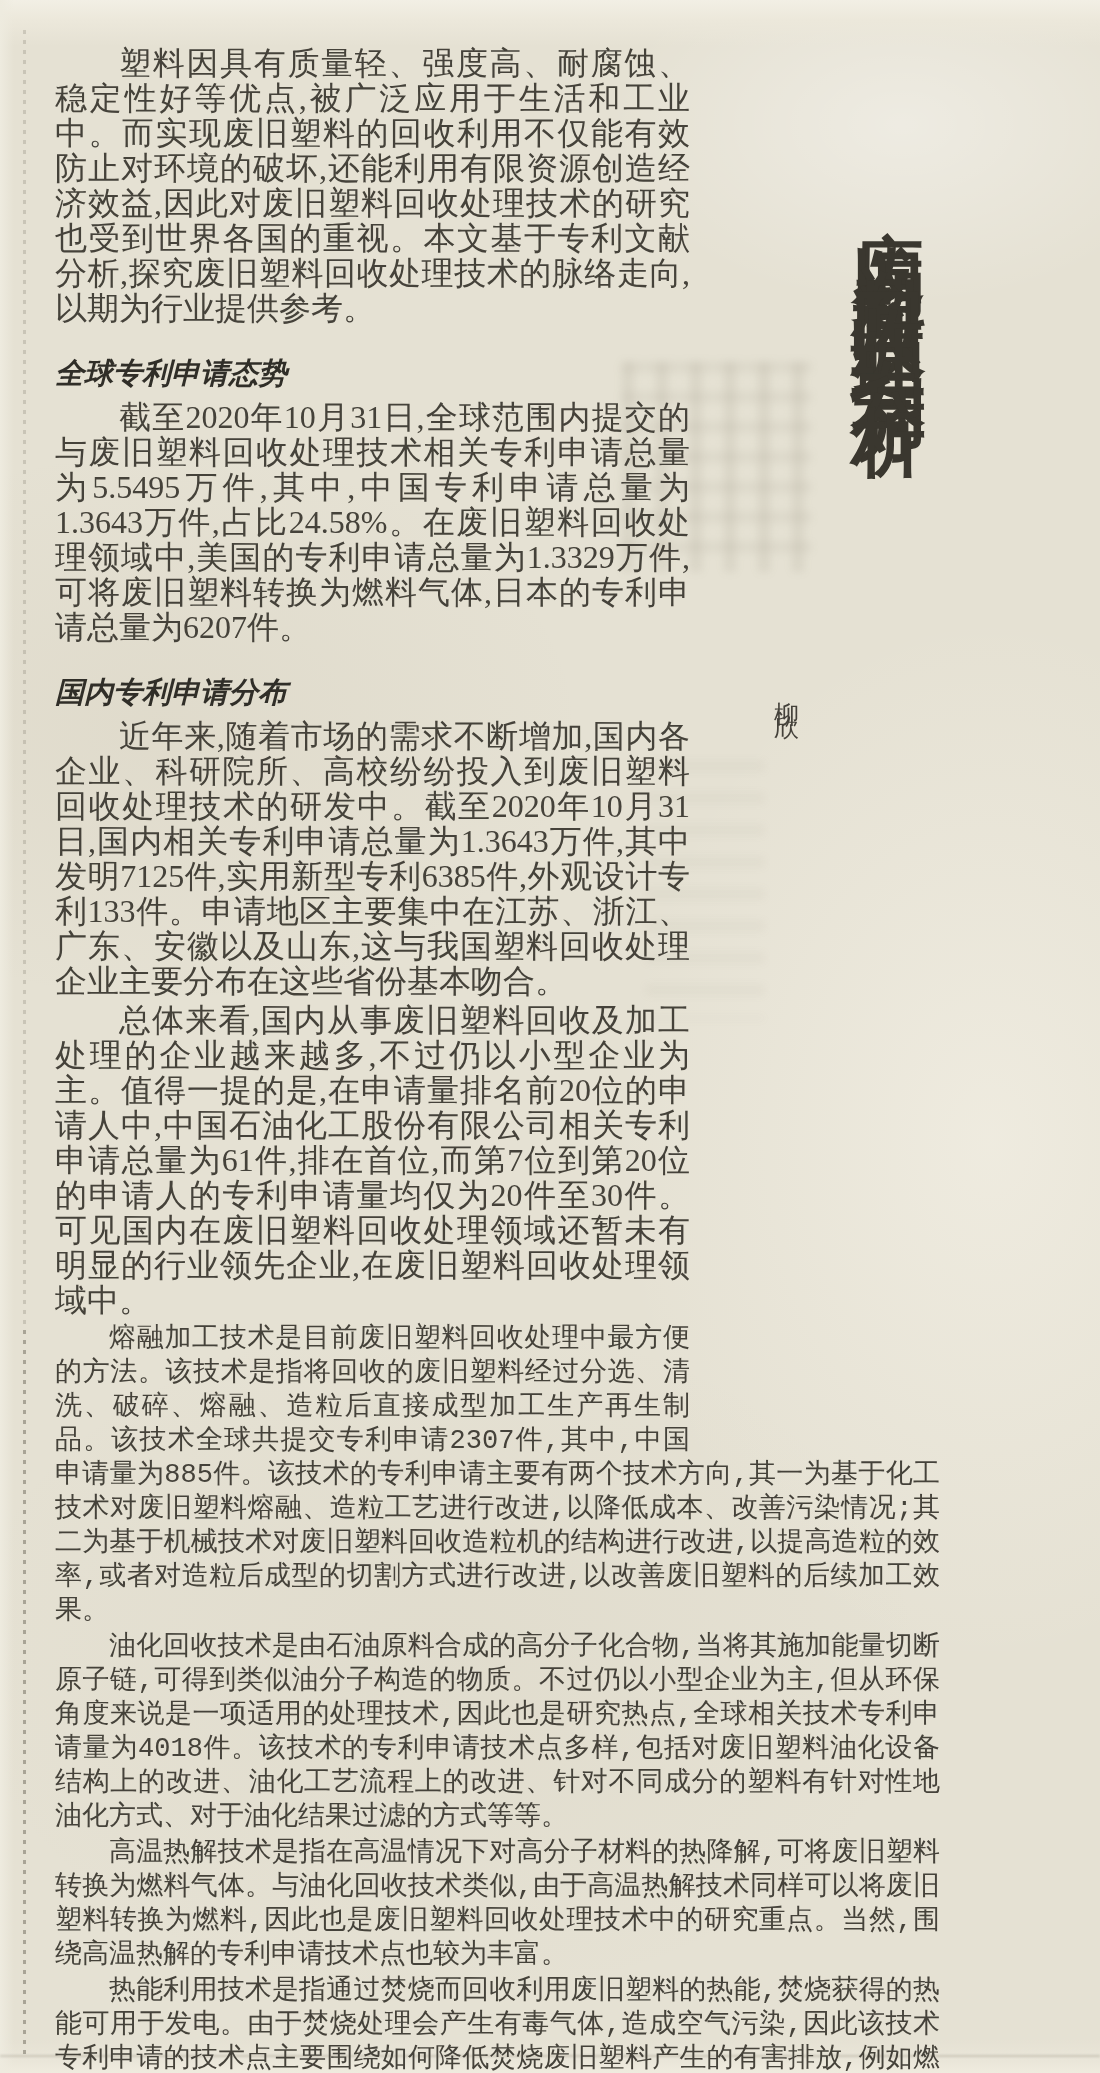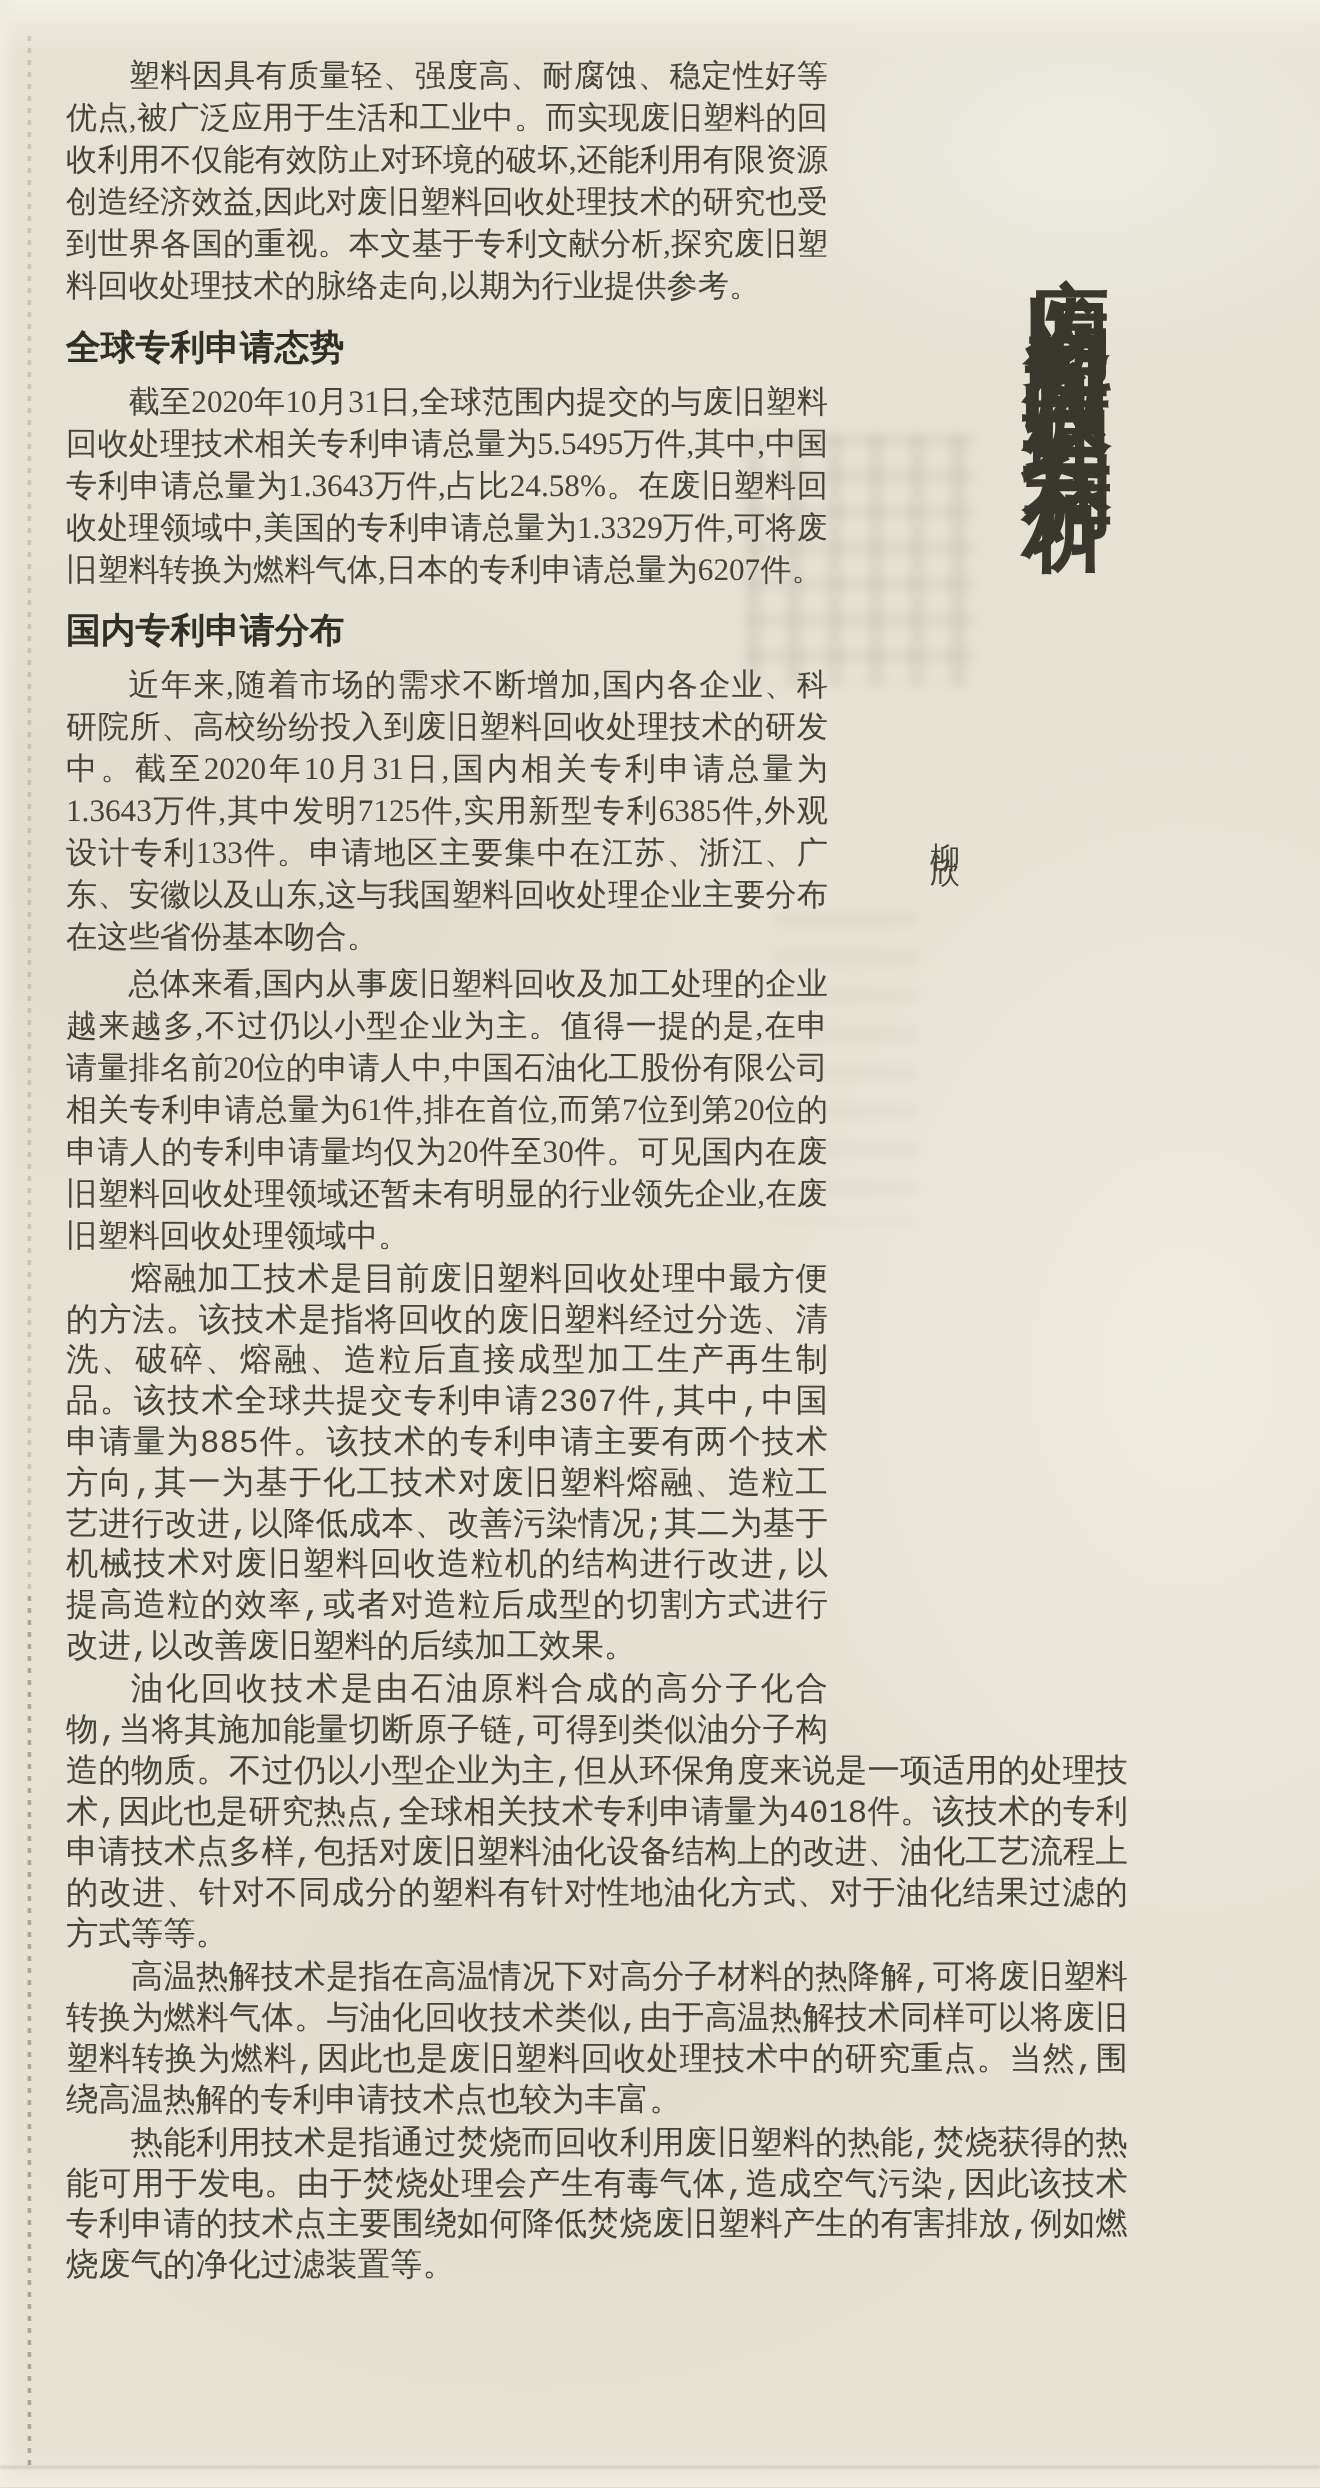--- a/index.html
+++ b/index.html
@@ -32,27 +32,27 @@
   .ghost{position:absolute;filter:blur(4px);opacity:.55;pointer-events:none;}
   .ghost1{left:622px;top:362px;width:190px;height:210px;
     background:repeating-linear-gradient(90deg, rgba(130,123,104,0.22) 0 12px, rgba(130,123,104,0) 12px 34px),
                repeating-linear-gradient(180deg, rgba(130,123,104,0.16) 0 10px, rgba(130,123,104,0) 10px 30px);}
   .ghost2{left:645px;top:760px;width:120px;height:260px;opacity:.3;
     background:repeating-linear-gradient(180deg, rgba(130,123,104,0.18) 0 12px, rgba(130,123,104,0) 12px 32px);}
 
   .content{position:absolute;left:55px;top:46px;width:885px;}
 
   .para{margin:0 0 4px 0;text-align:justify;text-indent:2em;}
-  .upper{font-size:26px;line-height:35px;}
+  .upper{font-size:32px;line-height:35px;}
   .lower{font-size:27px;line-height:34px;margin-bottom:2px;font-family:Liberation Mono, monospace;}
   .heading{
     font-family:"Liberation Sans","DejaVu Sans",sans-serif;
     font-weight:bold;color:#302e28;
     font-size:29px;line-height:30px;
-    margin:19px 0 12px 0;text-indent:0;
+    margin:32px 0 12px 0;text-indent:0;font-style:italic;
   }
 
   
   .title-float{
     float:right;width:250px;height:1396px;
     position:relative;
   }
   .vertical-title{
     position:absolute;top:124px;right:8px;height:1140px;
     writing-mode:vertical-rl;

